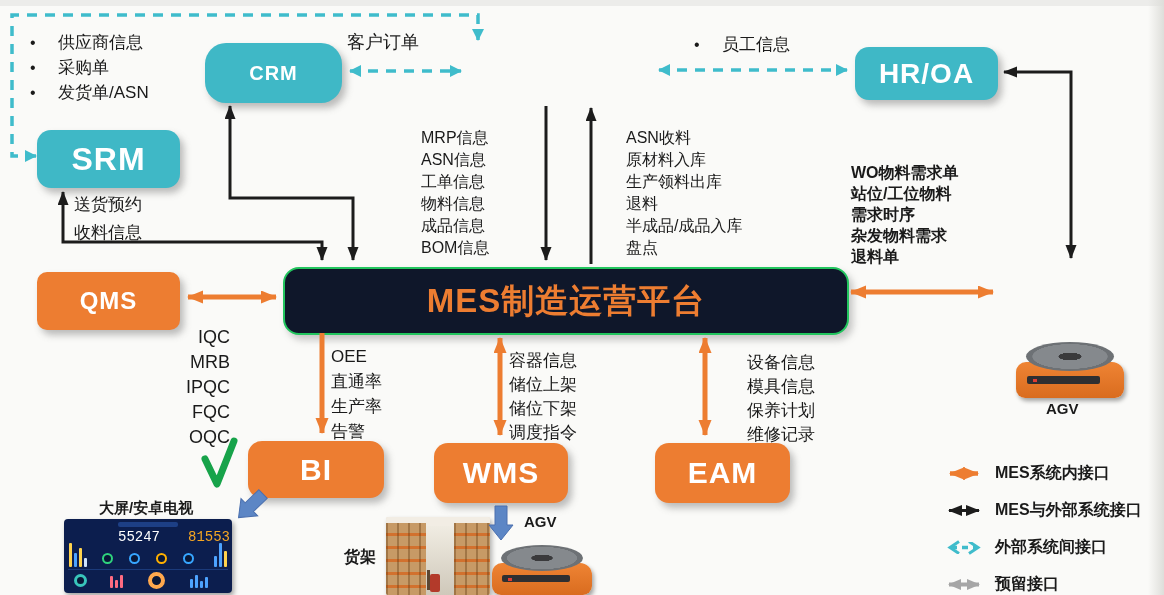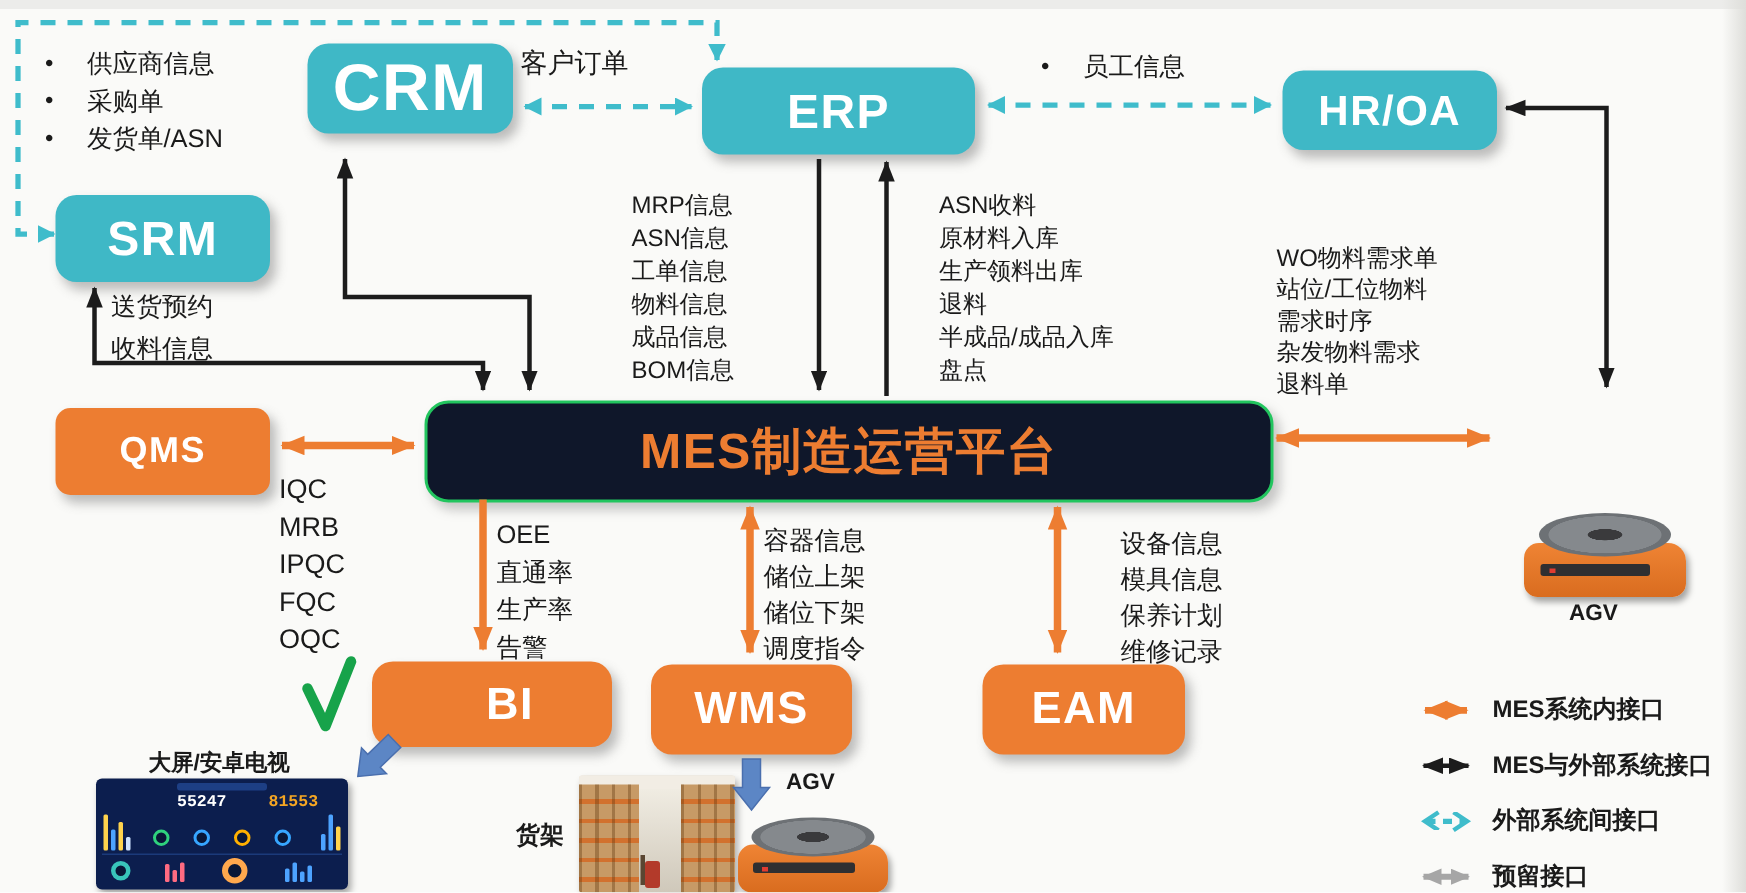--- a/index.html
+++ b/index.html
@@ -14,49 +14,49 @@
     background:linear-gradient(90deg, rgba(0,0,0,0), #dededa); }
 
   
   .node {
     position:absolute; display:flex; align-items:center; justify-content:center;
     border-radius:14px; font-weight:bold; color:#fff; letter-spacing:1px;
     box-shadow:4px 5px 7px rgba(110,110,110,.45);
   }
   .teal   { background:#3FB8C6; }
   .orange { background:#ED7D31; }
-  .n-crm  { left:205px; top:29px;  width:137px; height:60px; font-size:44px; }
+  .n-crm  { left:205px; top:43px;  width:137px; height:60px; font-size:20px;border-radius:21px; }
   .n-erp  { left:468px; top:45px;  width:182px; height:58px; font-size:32px; }
   .n-hroa { left:855px; top:47px;  width:143px; height:53px; font-size:28px; }
   .n-srm  { left:37px;  top:130px; width:143px; height:58px; font-size:32px; }
   .n-qms  { left:37px;  top:272px; width:143px; height:58px; font-size:24px;border-radius:10px; }
   .n-mes  { left:1000px;top:264px; width:143px; height:59px; font-size:30px; }
-  .n-bi   { left:248px; top:441px; width:136px; height:57px; font-size:30px;padding-left:24px; }
+  .n-bi   { left:248px; top:441px; width:136px; height:57px; font-size:30px; }
   .n-wms  { left:434px; top:443px; width:134px; height:60px; font-size:30px; }
   .n-eam  { left:655px; top:443px; width:135px; height:60px; font-size:30px; }
   .n-platform {
     left:283px; top:267px; width:562px; height:64px;
     background:#0f172a; border:2px solid #22c55e; border-radius:16px;
     color:#ED7D31; font-size:33px; box-shadow:4px 5px 7px rgba(120,120,120,.4);
   }
 
   
   .vlist { position:absolute; font-size:16px; line-height:22px; }
   .vlist > div { white-space:nowrap; }
   .bullet { position:relative; padding-left:30px; }
   .bullet::before { content:"•"; position:absolute; left:2px; top:0; font-size:16px; }
   .f-supplier { left:28px;  top:30px;  font-size:17px; line-height:25px; }
   .f-custorder{ left:347px; top:31px;  font-size:18px; }
   .f-employee { left:692px; top:33px;  font-size:17px; line-height:24px; }
   .f-crmdown  { left:237px; top:124px; font-size:17px; line-height:27px; }
   .f-erpdown  { left:421px; top:127px; }
   .f-erpup    { left:626px; top:127px; }
-  .f-mesmat   { left:851px; top:162px; line-height:21px; }
+  .f-mesmat   { left:851px; top:162px; line-height:21px;font-weight:bold; }
   .f-srm      { left:74px;  top:191px; font-size:17px; line-height:28px; }
-  .f-qms      { left:186px; top:314px; font-size:18px; line-height:25px; }
+  .f-qms      { left:186px; top:325px; font-size:18px; line-height:25px;text-align:right; }
   .f-bi       { left:331px; top:344px; font-size:17px; line-height:25px; }
   .f-wms      { left:509px; top:349px; font-size:17px; line-height:24px; }
   .f-eam      { left:747px; top:351px; font-size:17px; line-height:24px; }
 
   .caption { position:absolute; font-weight:bold; font-size:15px; white-space:nowrap; }
   .c-screen { left:99px;  top:499px; }
   .c-shelf  { left:344px; top:547px; font-size:16px; }
   .c-agv-wms{ left:524px; top:513px; }
   .c-agv-mes{ left:1046px;top:400px; }
 
@@ -67,21 +67,21 @@
 
   
   .overlay { position:absolute; left:0; top:0; pointer-events:none; }
 
   
   .dashboard { position:absolute; left:64px; top:519px; width:168px; height:74px;
     background:#0C1E4E; border-radius:4px; overflow:hidden; box-shadow:2px 3px 5px rgba(0,0,0,.35); }
   .db-title { position:absolute; left:54px; top:3px; width:60px; height:5px;
     background:#1d3f85; border-radius:2px; }
   .db-metrics { position:absolute; left:26px; right:26px; top:10px; display:flex; justify-content:space-between; }
-  .db-metrics span { font-size:11px; font-weight:bold; font-family:"Liberation Mono","DejaVu Sans Mono",monospace;padding-left:28px; }
+  .db-metrics span { font-size:14px; font-weight:normal; font-family:"Liberation Mono","DejaVu Sans Mono",monospace;padding-left:28px; }
   .m0 { color:#ffffff; } .m1 { color:#f5a623; } .m2 { color:#3bd97f; } .m3 { color:#ff5e6c; }
   .db-bars { position:absolute; display:flex; align-items:flex-end; gap:2px; }
   .db-bars i { display:block; width:3px; border-radius:1px; }
   .db-divider { position:absolute; left:4px; right:4px; top:50px; height:1px; background:#1b3a7a; }
   .db-gauges { position:absolute; left:38px; top:34px; width:92px; display:flex; justify-content:space-between; }
   .db-gauges i { width:11px; height:11px; border-radius:50%; background:#091737; box-sizing:border-box; }
   .db-donut { position:absolute; border-radius:50%; background:#091737; box-sizing:border-box; }
 
   
   .warehouse { position:absolute; left:386px; top:517px; width:104px; height:78px;
@@ -114,21 +114,20 @@
 </style>
 </head>
 <body>
 
 <div class="stage">
 
   <div class="edge-top"></div>
   <div class="edge-right"></div>
 
   <div class="node teal n-crm">CRM</div>
-  <div class="node teal n-erp">ERP</div>
   <div class="node teal n-hroa">HR/OA</div>
   <div class="node teal n-srm">SRM</div>
   <div class="node orange n-qms">QMS</div>
   <div class="node n-platform">MES制造运营平台</div>
   <div class="node orange n-bi">BI</div>
   <div class="node orange n-wms">WMS</div>
   <div class="node orange n-eam">EAM</div>
 
   <div class="vlist f-supplier">
     <div class="bullet">供应商信息</div>

